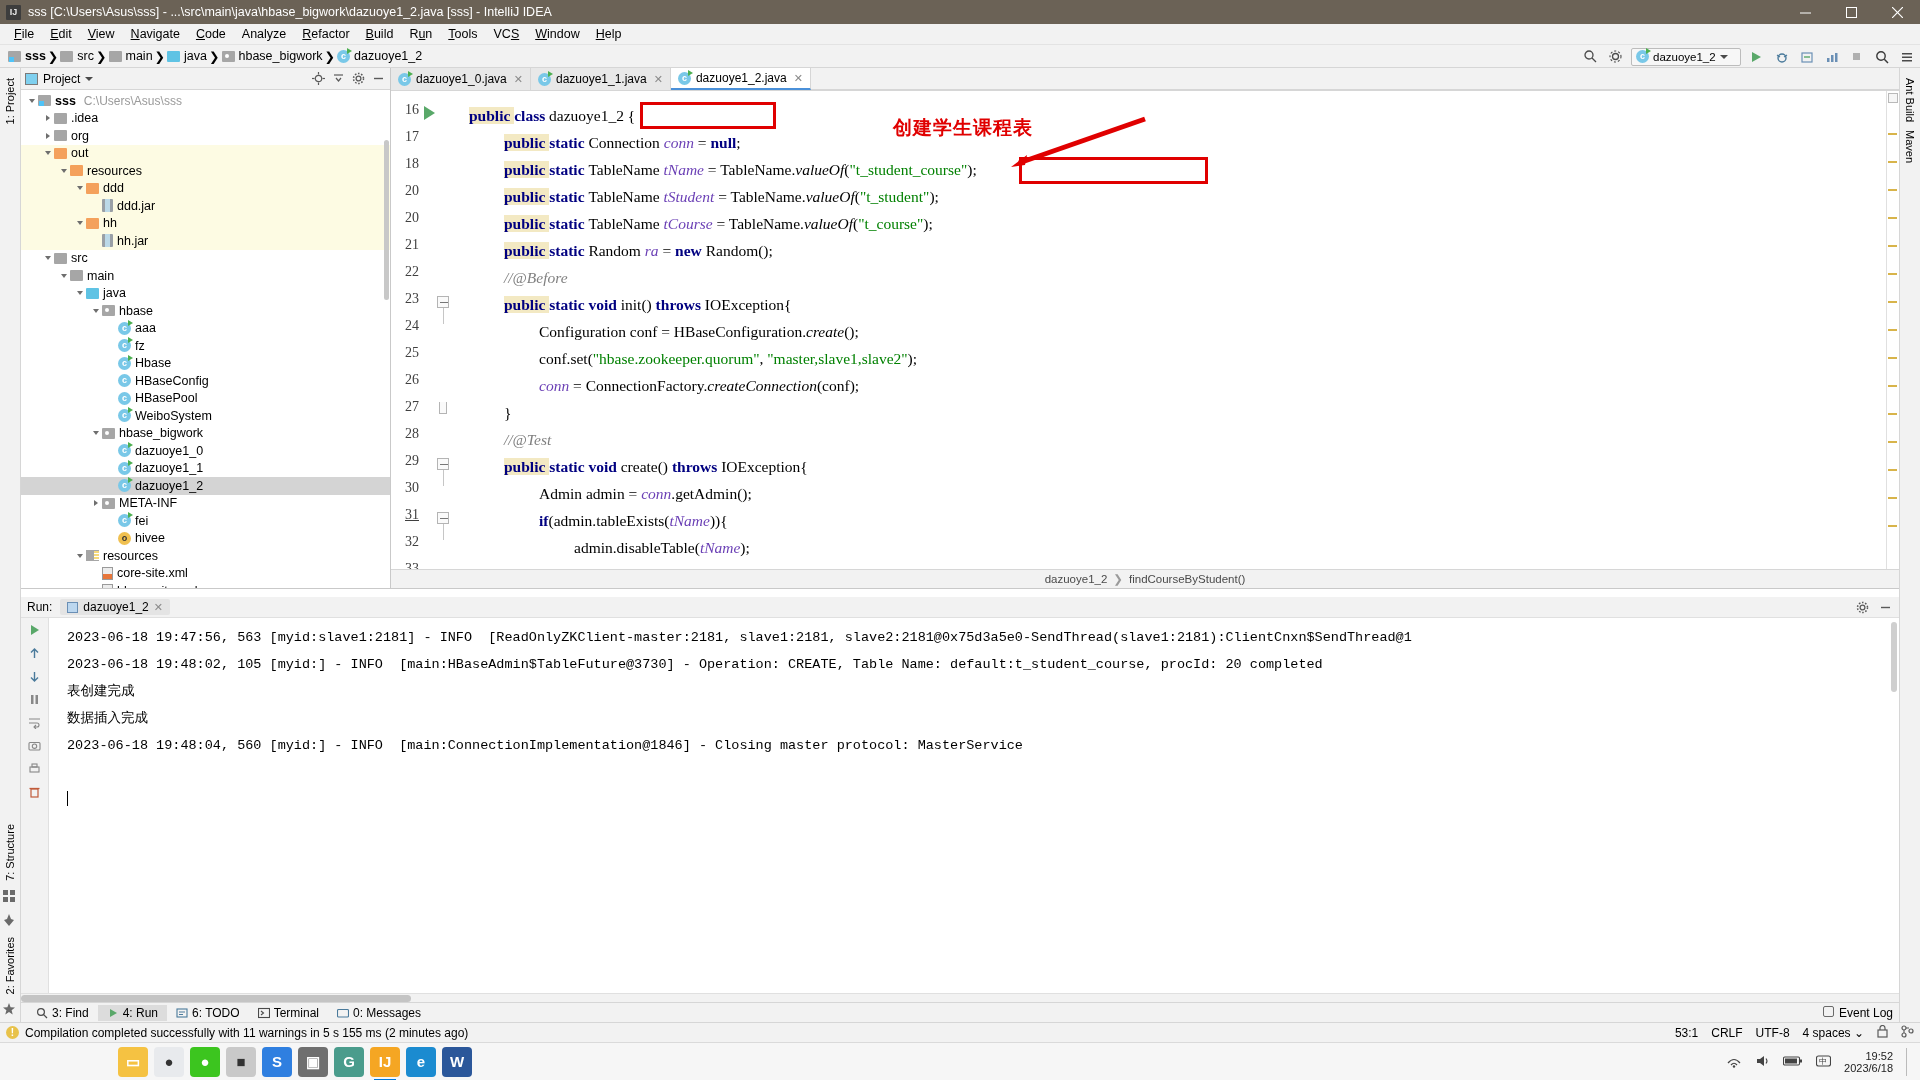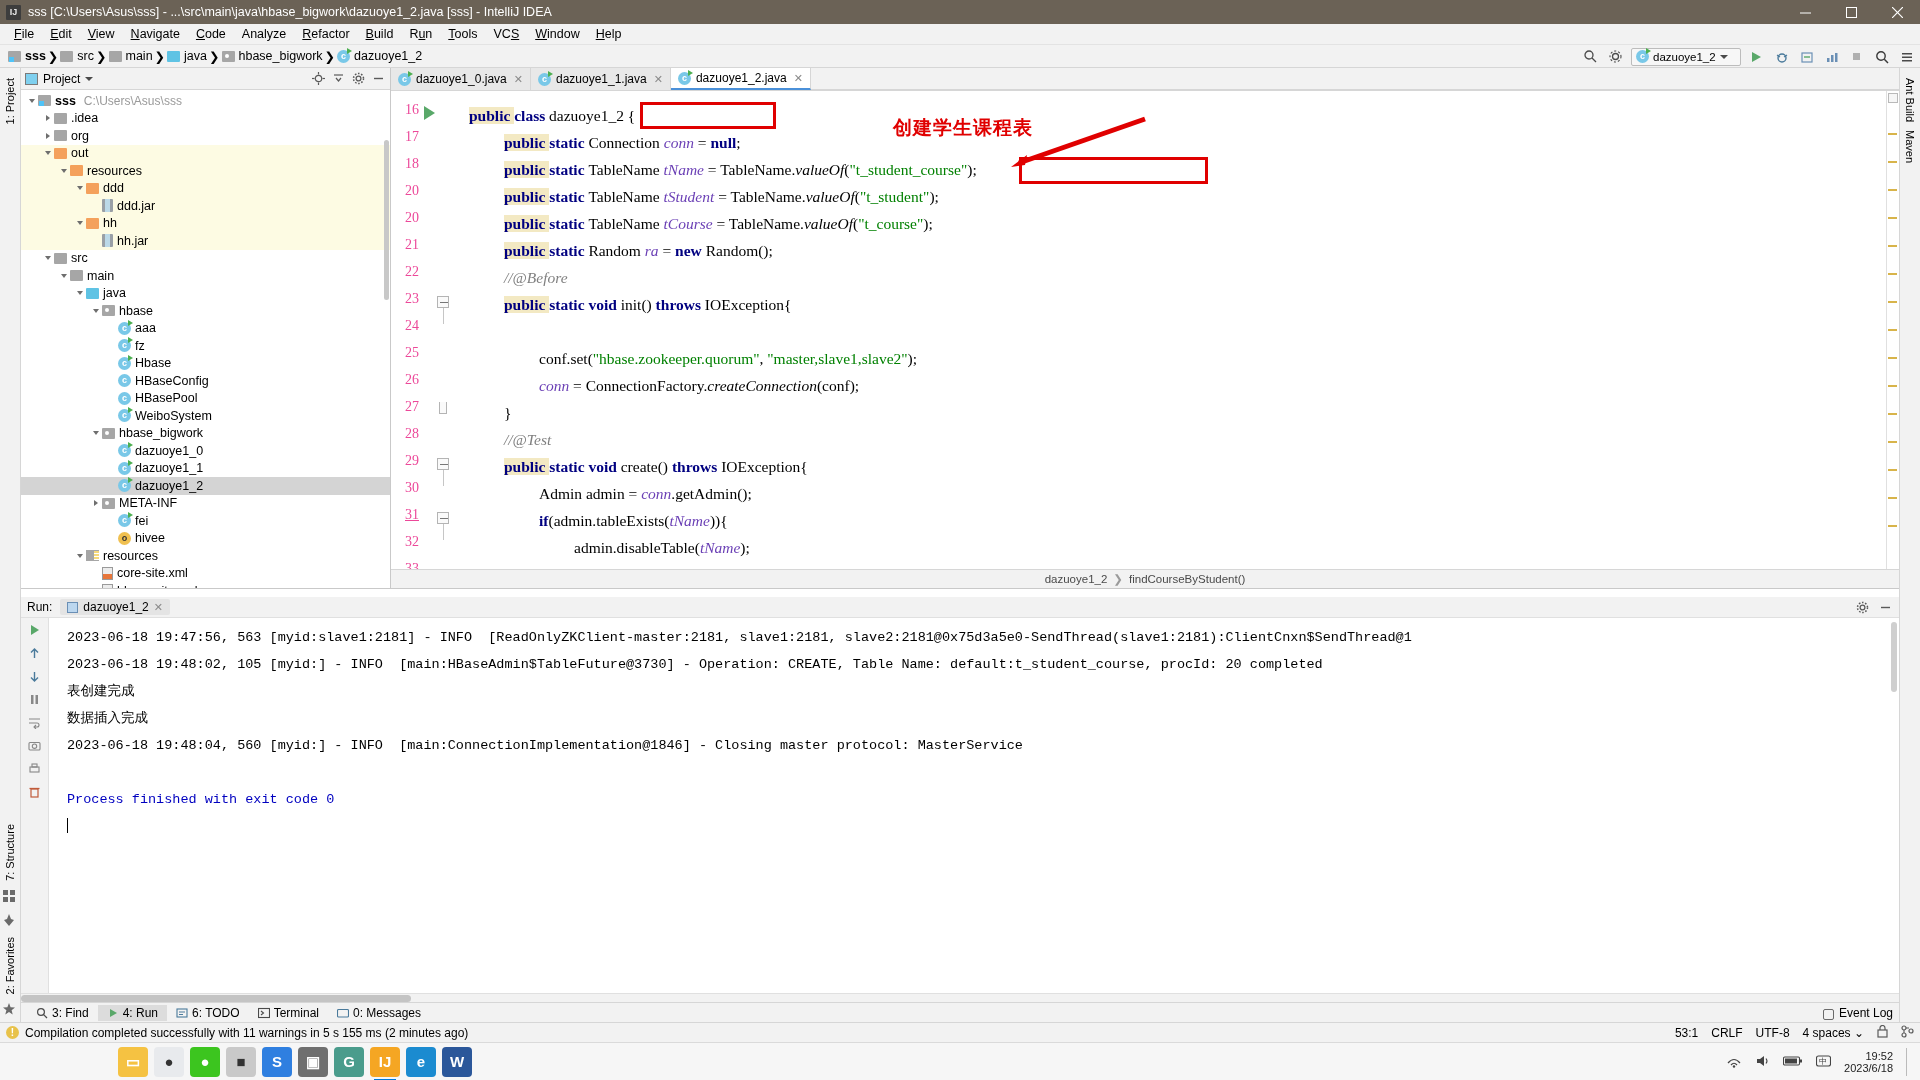--- a/index.html
+++ b/index.html
@@ -116,21 +116,21 @@
   .editor { flex:1; display:flex; flex-direction:column; min-width:0; background:#fff; position:relative;}
   .tabbar { height:23px; background:#f2f2f2; display:flex; align-items:stretch; border-bottom:1px solid #d6d6d6; flex:none;}
   .etab { display:flex;align-items:center;gap:5px;padding:0 7px;font-size:12px;border-right:1px solid #d6d6d6;
           background:#e8e8e8; white-space:nowrap;}
   .etab.active{background:#fff; border-bottom:2px solid #4a90d9;}
   .etab .x{color:#8a8a8a;font-size:11px;margin-left:2px;}
   .tabfill{flex:1;background:#f2f2f2;border-bottom:1px solid #d6d6d6;}
 
   .codearea { flex:1; display:flex; position:relative; overflow:hidden; background:#fff;}
   .gutter { width:58px; background:#fff; flex:none; position:relative;}
-  .gnum { position:absolute; right:30px; font-size:14px; color:#ec4899; font-family:"Liberation Serif", serif;}
+  .gnum { position:absolute; right:30px; font-size:14px; color:#404040; font-family:"Liberation Serif", serif;}
   .gmark { position:absolute; }
   .codeinner { position:relative; flex:1; overflow:hidden;}
   .cline { position:absolute; left:0; white-space:pre; font-family:"Liberation Serif", serif; font-size:15.5px; line-height:27px;}
   .kw{color:#000080;font-weight:bold;}
   .id{color:#000;}
   .fieldv{color:#6a3fb5;font-style:italic;}
   .mth{color:#000;font-style:italic;}
   .str{color:#008000;}
   .cmt{color:#808080;font-style:italic;}
   .hl-pub{background:#f3e9c3;}
@@ -166,21 +166,21 @@
   .caret{display:inline-block;width:1px;height:15px;background:#000;vertical-align:-3px;}
   .conscroll{position:absolute;right:2px;top:4px;width:6px;height:70px;background:#cfcfcf;border-radius:3px;}
   .hscroll{height:9px;background:#f2f2f2;border-top:1px solid #e0e0e0;position:relative;flex:none;}
   .hscroll .thumb{position:absolute;left:0;top:1px;height:7px;width:390px;background:#c4c4c4;border-radius:4px;}
 
   
   .bottomtabs{height:20px;background:#f2f2f2;display:flex;align-items:center;gap:0;border-top:1px solid #d6d6d6;
      font-size:12px;flex:none;padding-left:6px;position:relative;}
   .btab{display:flex;align-items:center;gap:4px;padding:1px 9px;white-space:nowrap;}
   .btab.active{background:#dcdcdc;}
-  .bt-right{position:absolute;right:6px;display:flex;align-items:flex-end;gap:5px;font-size:12px;}
+  .bt-right{position:absolute;right:6px;display:flex;align-items:flex-start;gap:5px;font-size:12px;}
   .evlog-ic{width:11px;height:11px;border:1.5px solid #6a6a6a;border-radius:2px;}
 
   
   .statusbar{height:20px;background:#f2f2f2;display:flex;align-items:center;gap:6px;padding:0 6px;
      border-top:1px solid #d6d6d6;font-size:12px;flex:none;position:relative;}
   .sb-right{position:absolute;right:6px;display:flex;align-items:center;gap:13px;font-size:12px;}
   .warn-ic{width:13px;height:13px;border-radius:50%;background:#e8c24a;color:#fff;font-size:10px;
      text-align:center;line-height:13px;font-weight:bold;}
 
   
@@ -637,20 +637,21 @@
                 <polygon points="2,56 18,44 16,54" fill="#e00000"></polygon>
               </svg>
             <div class="cline" style="top: 11px; left: 20px;"><span class="kw hl-pub">public </span><span class="kw">class </span><span class="id">dazuoye1_2 {</span></div>
                 <div class="cline" style="top: 38px; left: 55px; text-align: right;"><span class="kw hl-pub">public </span><span class="kw">static </span><span class="id">Connection </span><span class="fieldv">conn</span><span class="id"> = </span><span class="kw">null</span><span class="id">;</span></div>
                 <div class="cline" style="top: 65px; left: 55px;"><span class="kw hl-pub">public </span><span class="kw">static </span><span class="id">TableName </span><span class="fieldv">tName</span><span class="id"> = TableName.</span><span class="mth">valueOf</span><span class="id">(</span><span class="str">"t_student_course"</span><span class="id">);</span></div>
                 <div class="cline" style="top: 119px; left: 55px;"><span class="kw hl-pub">public </span><span class="kw">static </span><span class="id">TableName </span><span class="fieldv">tCourse</span><span class="id"> = TableName.</span><span class="mth">valueOf</span><span class="id">(</span><span class="str">"t_course"</span><span class="id">);</span></div>
                 <div class="cline" style="top: 92px; left: 55px;"><span class="kw hl-pub">public </span><span class="kw">static </span><span class="id">TableName </span><span class="fieldv">tStudent</span><span class="id"> = TableName.</span><span class="mth">valueOf</span><span class="id">(</span><span class="str">"t_student"</span><span class="id">);</span></div>
                 <div class="cline" style="top: 146px; left: 55px;"><span class="kw hl-pub">public </span><span class="kw">static </span><span class="id">Random </span><span class="fieldv">ra</span><span class="id"> = </span><span class="kw">new </span><span class="id">Random();</span></div>
                 <div class="cline" style="top: 173px; left: 55px;"><span class="cmt">//@Before</span></div>
                 <div class="cline" style="top: 200px; left: 55px;"><span class="kw hl-pub">public </span><span class="kw">static </span><span class="kw">void </span><span class="id">init() </span><span class="kw">throws </span><span class="id">IOException{</span></div>
+                <div class="cline" style="top: 227px; left: 90px;"><span class="id">Configuration conf = HBaseConfiguration.</span><span class="mth">create</span><span class="id">();</span></div>
                 <div class="cline" style="top: 254px; left: 90px;"><span class="id">conf.set(</span><span class="str">"hbase.zookeeper.quorum"</span><span class="id">, </span><span class="str">"master,slave1,slave2"</span><span class="id">);</span></div>
                 <div class="cline" style="top: 281px; left: 90px;"><span class="fieldv">conn</span><span class="id"> = ConnectionFactory.</span><span class="mth">createConnection</span><span class="id">(conf);</span></div>
                 <div class="cline" style="top: 308px; left: 55px;"><span class="id">}</span></div>
                 <div class="cline" style="top: 335px; left: 55px;"><span class="cmt">//@Test</span></div>
                 <div class="cline" style="top: 362px; left: 55px;"><span class="kw hl-pub">public </span><span class="kw">static </span><span class="kw">void </span><span class="id">create() </span><span class="kw">throws </span><span class="id">IOException{</span></div>
                 <div class="cline" style="top: 389px; left: 90px;"><span class="id">Admin admin = </span><span class="fieldv">conn</span><span class="id">.getAdmin();</span></div>
                 <div class="cline" style="top: 416px; left: 90px;"><span class="kw">if</span><span class="id">(admin.tableExists(</span><span class="fieldv">tName</span><span class="id">)){</span></div>
                 <div class="cline" style="top: 443px; left: 125px;"><span class="id">admin.disableTable(</span><span class="fieldv">tName</span><span class="id">);</span></div>
                 <div class="cline" style="top: 470px; left: 125px;"><span class="id">admin.deleteTable(tName);</span></div>
               </div>
@@ -749,21 +750,20 @@
             </div>
           </div>
           <div class="console" id="console">
             <div class="conscroll"></div>
           <div class="cl">2023-06-18 19:47:56, 563 [myid:slave1:2181] - INFO  [ReadOnlyZKClient-master:2181, slave1:2181, slave2:2181@0x75d3a5e0-SendThread(slave1:2181):ClientCnxn$SendThread@1</div>
               <div class="cl">2023-06-18 19:48:02, 105 [myid:] - INFO  [main:HBaseAdmin$TableFuture@3730] - Operation: CREATE, Table Name: default:t_student_course, procId: 20 completed</div>
               <div class="cl">表创建完成</div>
               <div class="cl">数据插入完成</div>
               <div class="cl">2023-06-18 19:48:04, 560 [myid:] - INFO  [main:ConnectionImplementation@1846] - Closing master protocol: MasterService</div>
               <div class="cl">&nbsp;</div>
-              <div class="cl blue">Process finished with exit code 0</div>
               <div class="cl"><span class="caret"></span></div>
             </div>
         </div>
         <div class="hscroll">
           <div class="thumb"></div>
         </div>
       </div>
 
       <div class="bottomtabs" id="bottomtabs">
         <div class="btab">

